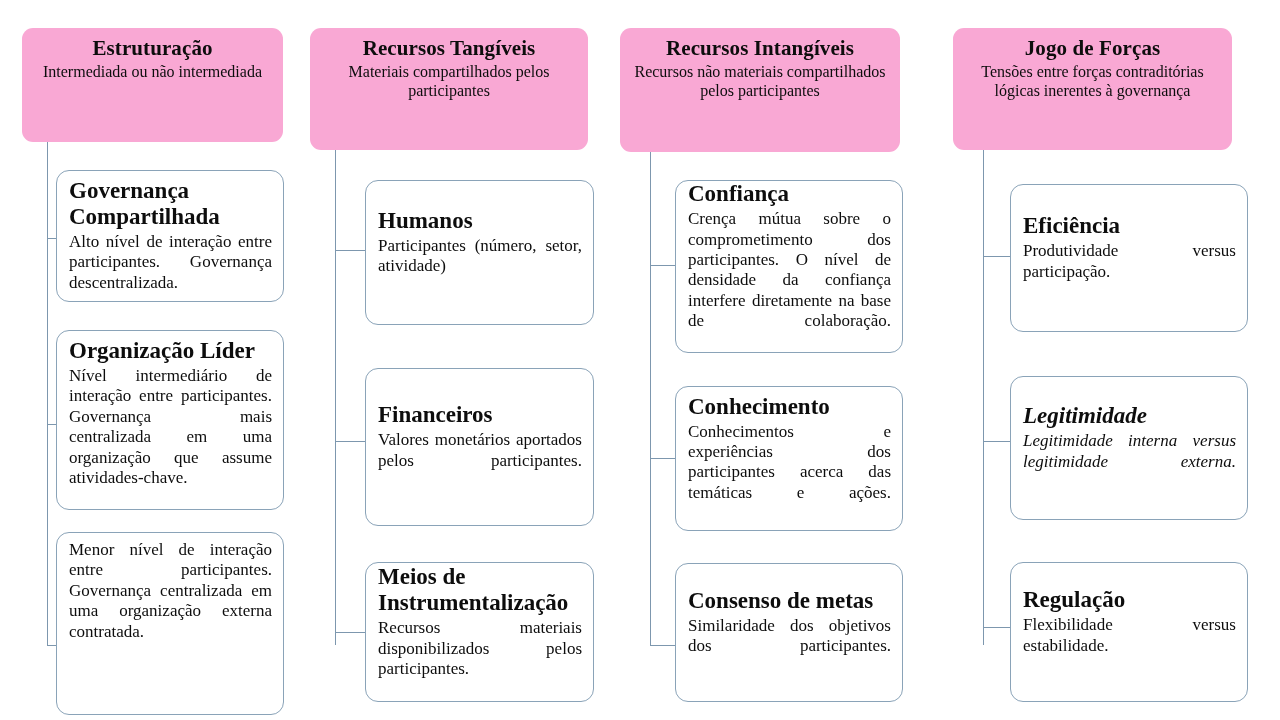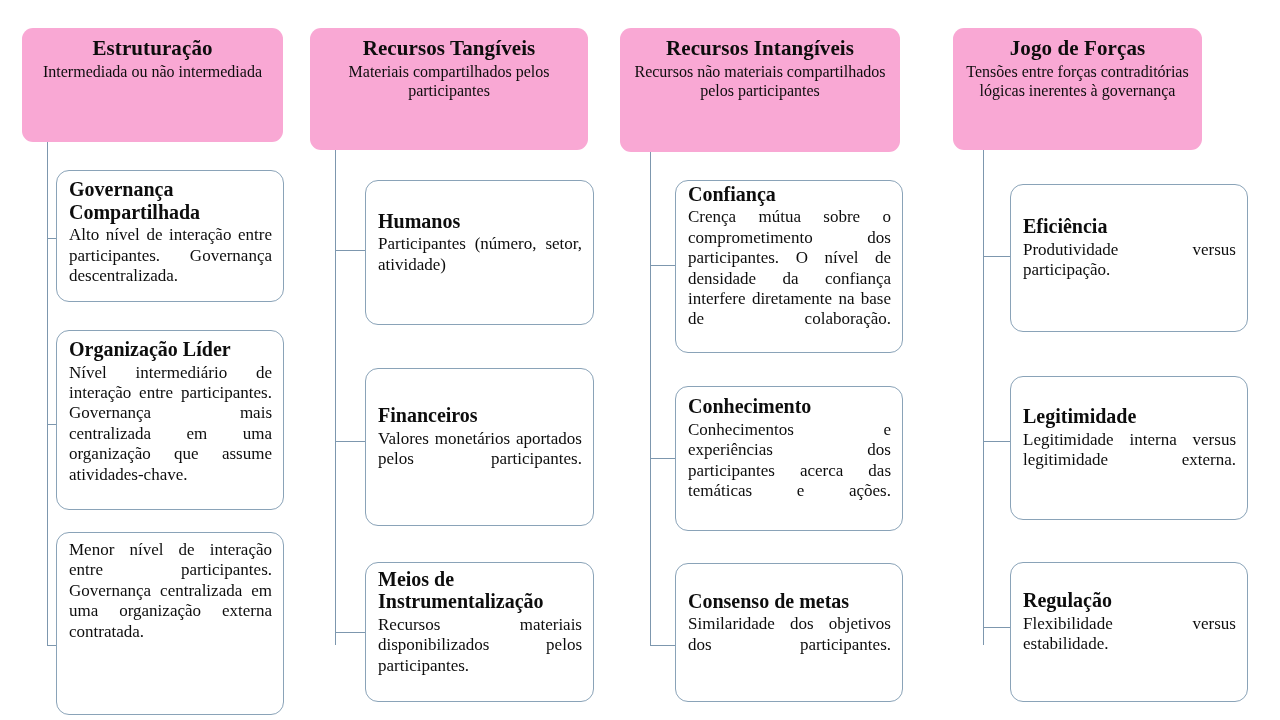--- a/index.html
+++ b/index.html
@@ -71,21 +71,21 @@
     display: flex;
     flex-direction: column;
     height: 100%;
     justify-content: center;
   }
   .card-inner.top {
     justify-content: flex-start;
   }
   .card-title {
     font-weight: bold;
-    font-size: 20px;
+    font-size: 23px;
     line-height: 1.13;
     margin: 0 0 2px 0;
   }
   .card-body {
     font-size: 17px;
     line-height: 1.2;
     text-align: justify;
     margin: 0;
     hyphens: none;
   }
@@ -182,37 +182,37 @@
     </div>
   </div>
 
   <div class="card" style="left:675px; top:563px; width:228px; height:139px;">
     <div class="card-inner">
       <div class="card-title">Consenso de metas</div>
       <div class="card-body">Similaridade dos objetivos dos participantes.</div>
     </div>
   </div>
 
-  <div class="col-head" style="left:953px; top:28px; width:249px; height:122px;">
+  <div class="col-head" style="left:953px; top:28px; width:279px; height:122px;">
     <span class="col-head-title">Jogo de Forças</span>
     <span class="col-head-sub">Tensões entre forças contraditórias lógicas inerentes à governança</span>
   </div>
   <div class="trunk" style="left:983px; top:150px; height:495px;"></div>
   <div class="stub" style="left:983px; top:256px; width:27px;"></div>
   <div class="stub" style="left:983px; top:441px; width:27px;"></div>
   <div class="stub" style="left:983px; top:627px; width:27px;"></div>
 
   <div class="card" style="left:1010px; top:184px; width:238px; height:148px;">
     <div class="card-inner">
       <div class="card-title">Eficiência</div>
       <div class="card-body">Produtividade versus participação.</div>
     </div>
   </div>
 
-  <div class="card" style="left:1010px; top:376px; width:238px; height:144px;">
+  <div class="card" style="left:1010px; top:376px; width:238px; height:144px;font-style:italic;">
     <div class="card-inner">
       <div class="card-title">Legitimidade</div>
       <div class="card-body">Legitimidade interna versus legitimidade externa.</div>
     </div>
   </div>
 
   <div class="card" style="left:1010px; top:562px; width:238px; height:140px;">
     <div class="card-inner">
       <div class="card-title">Regulação</div>
       <div class="card-body">Flexibilidade versus estabilidade.</div>

